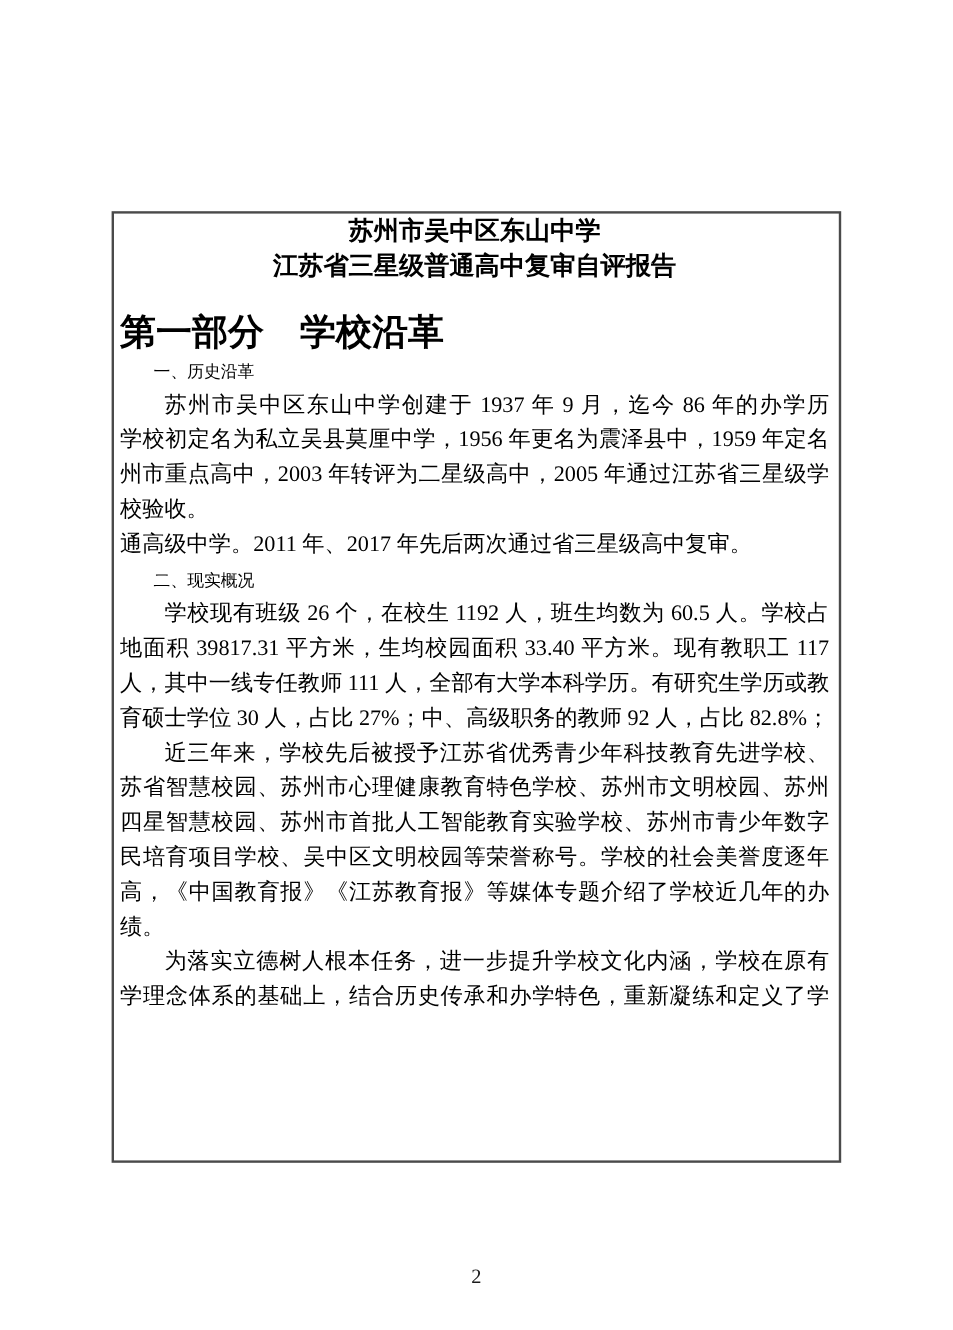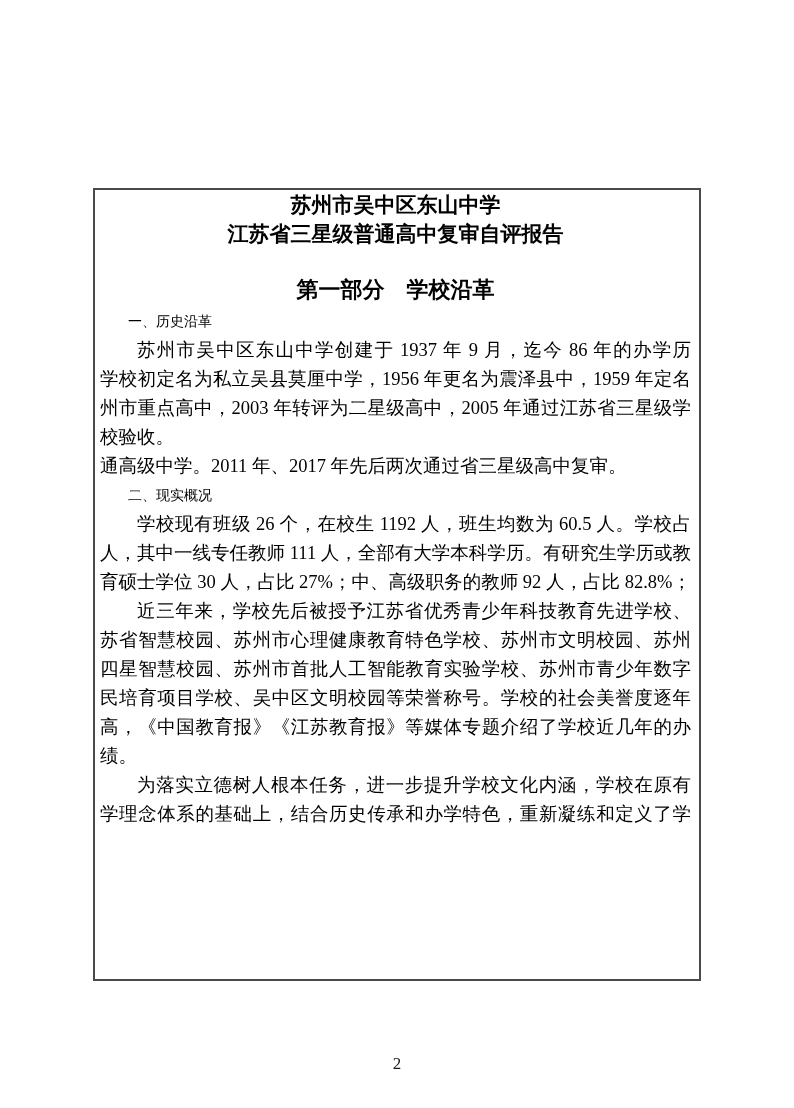--- a/index.html
+++ b/index.html
@@ -10,45 +10,44 @@
     color: #000000;
   }
   .page {
     position: relative;
     width: 794px; height: 1108px;
     background: #ffffff;
     overflow: hidden;
   }
   .frame {
     position: absolute;
-    left: 93px; top: 188px;
+    left: 93px; top: 176px;
     width: 608px; height: 793px;
     box-sizing: border-box;
     border: 2px solid #4a4a4a;
     padding: 0 8px 0 5px;
     background: #ffffff;
   }
   .doc-title {
     font-family: "Liberation Sans", "DejaVu Sans", sans-serif;
     font-weight: bold;
     font-size: 21px;
     line-height: 29px;
     height: 29px;
     text-align: center;
     white-space: nowrap;
     overflow: hidden;
   }
   .part-heading {
     font-family: "Liberation Sans", "DejaVu Sans", sans-serif;
     font-weight: bold;
-    font-size: 22px;
+    font-size: 30px;
     line-height: 34px;
     height: 34px;
     margin-top: 25px;
-    text-align: center;
     white-space: nowrap;
     overflow: hidden;
   }
   .ln {
     font-size: 18.5px;
     line-height: 29px;
     height: 29px;
     overflow: hidden;
     text-align: left;
   }
@@ -83,20 +82,21 @@
 
     <div class="ln sub">一、历史沿革</div>
     <div class="ln ind just">苏州市吴中区东山中学创建于 1937 年 9 月，迄今 86 年的办学历史。</div>
     <div class="ln just">学校初定名为私立吴县莫厘中学，1956 年更名为震泽县中，1959 年定名</div>
     <div class="ln just">州市重点高中，2003 年转评为二星级高中，2005 年通过江苏省三星级学</div>
     <div class="ln">校验收。</div>
     <div class="ln">通高级中学。2011 年、2017 年先后两次通过省三星级高中复审。</div>
 
     <div class="ln sub">二、现实概况</div>
     <div class="ln ind just">学校现有班级 26 个，在校生 1192 人，班生均数为 60.5 人。学校占</div>
+    <div class="ln just">地面积 39817.31 平方米，生均校园面积 33.40 平方米。现有教职工 117</div>
     <div class="ln just">人，其中一线专任教师 111 人，全部有大学本科学历。有研究生学历或教</div>
     <div class="ln just">育硕士学位 30 人，占比 27%；中、高级职务的教师 92 人，占比 82.8%；</div>
     <div class="ln ind just">近三年来，学校先后被授予江苏省优秀青少年科技教育先进学校、江</div>
     <div class="ln just">苏省智慧校园、苏州市心理健康教育特色学校、苏州市文明校园、苏州市</div>
     <div class="ln just">四星智慧校园、苏州市首批人工智能教育实验学校、苏州市青少年数字公</div>
     <div class="ln just">民培育项目学校、吴中区文明校园等荣誉称号。学校的社会美誉度逐年提</div>
     <div class="ln just">高，《中国教育报》《江苏教育报》等媒体专题介绍了学校近几年的办学业</div>
     <div class="ln">绩。</div>
 
     <div class="ln ind just">为落实立德树人根本任务，进一步提升学校文化内涵，学校在原有办</div>

